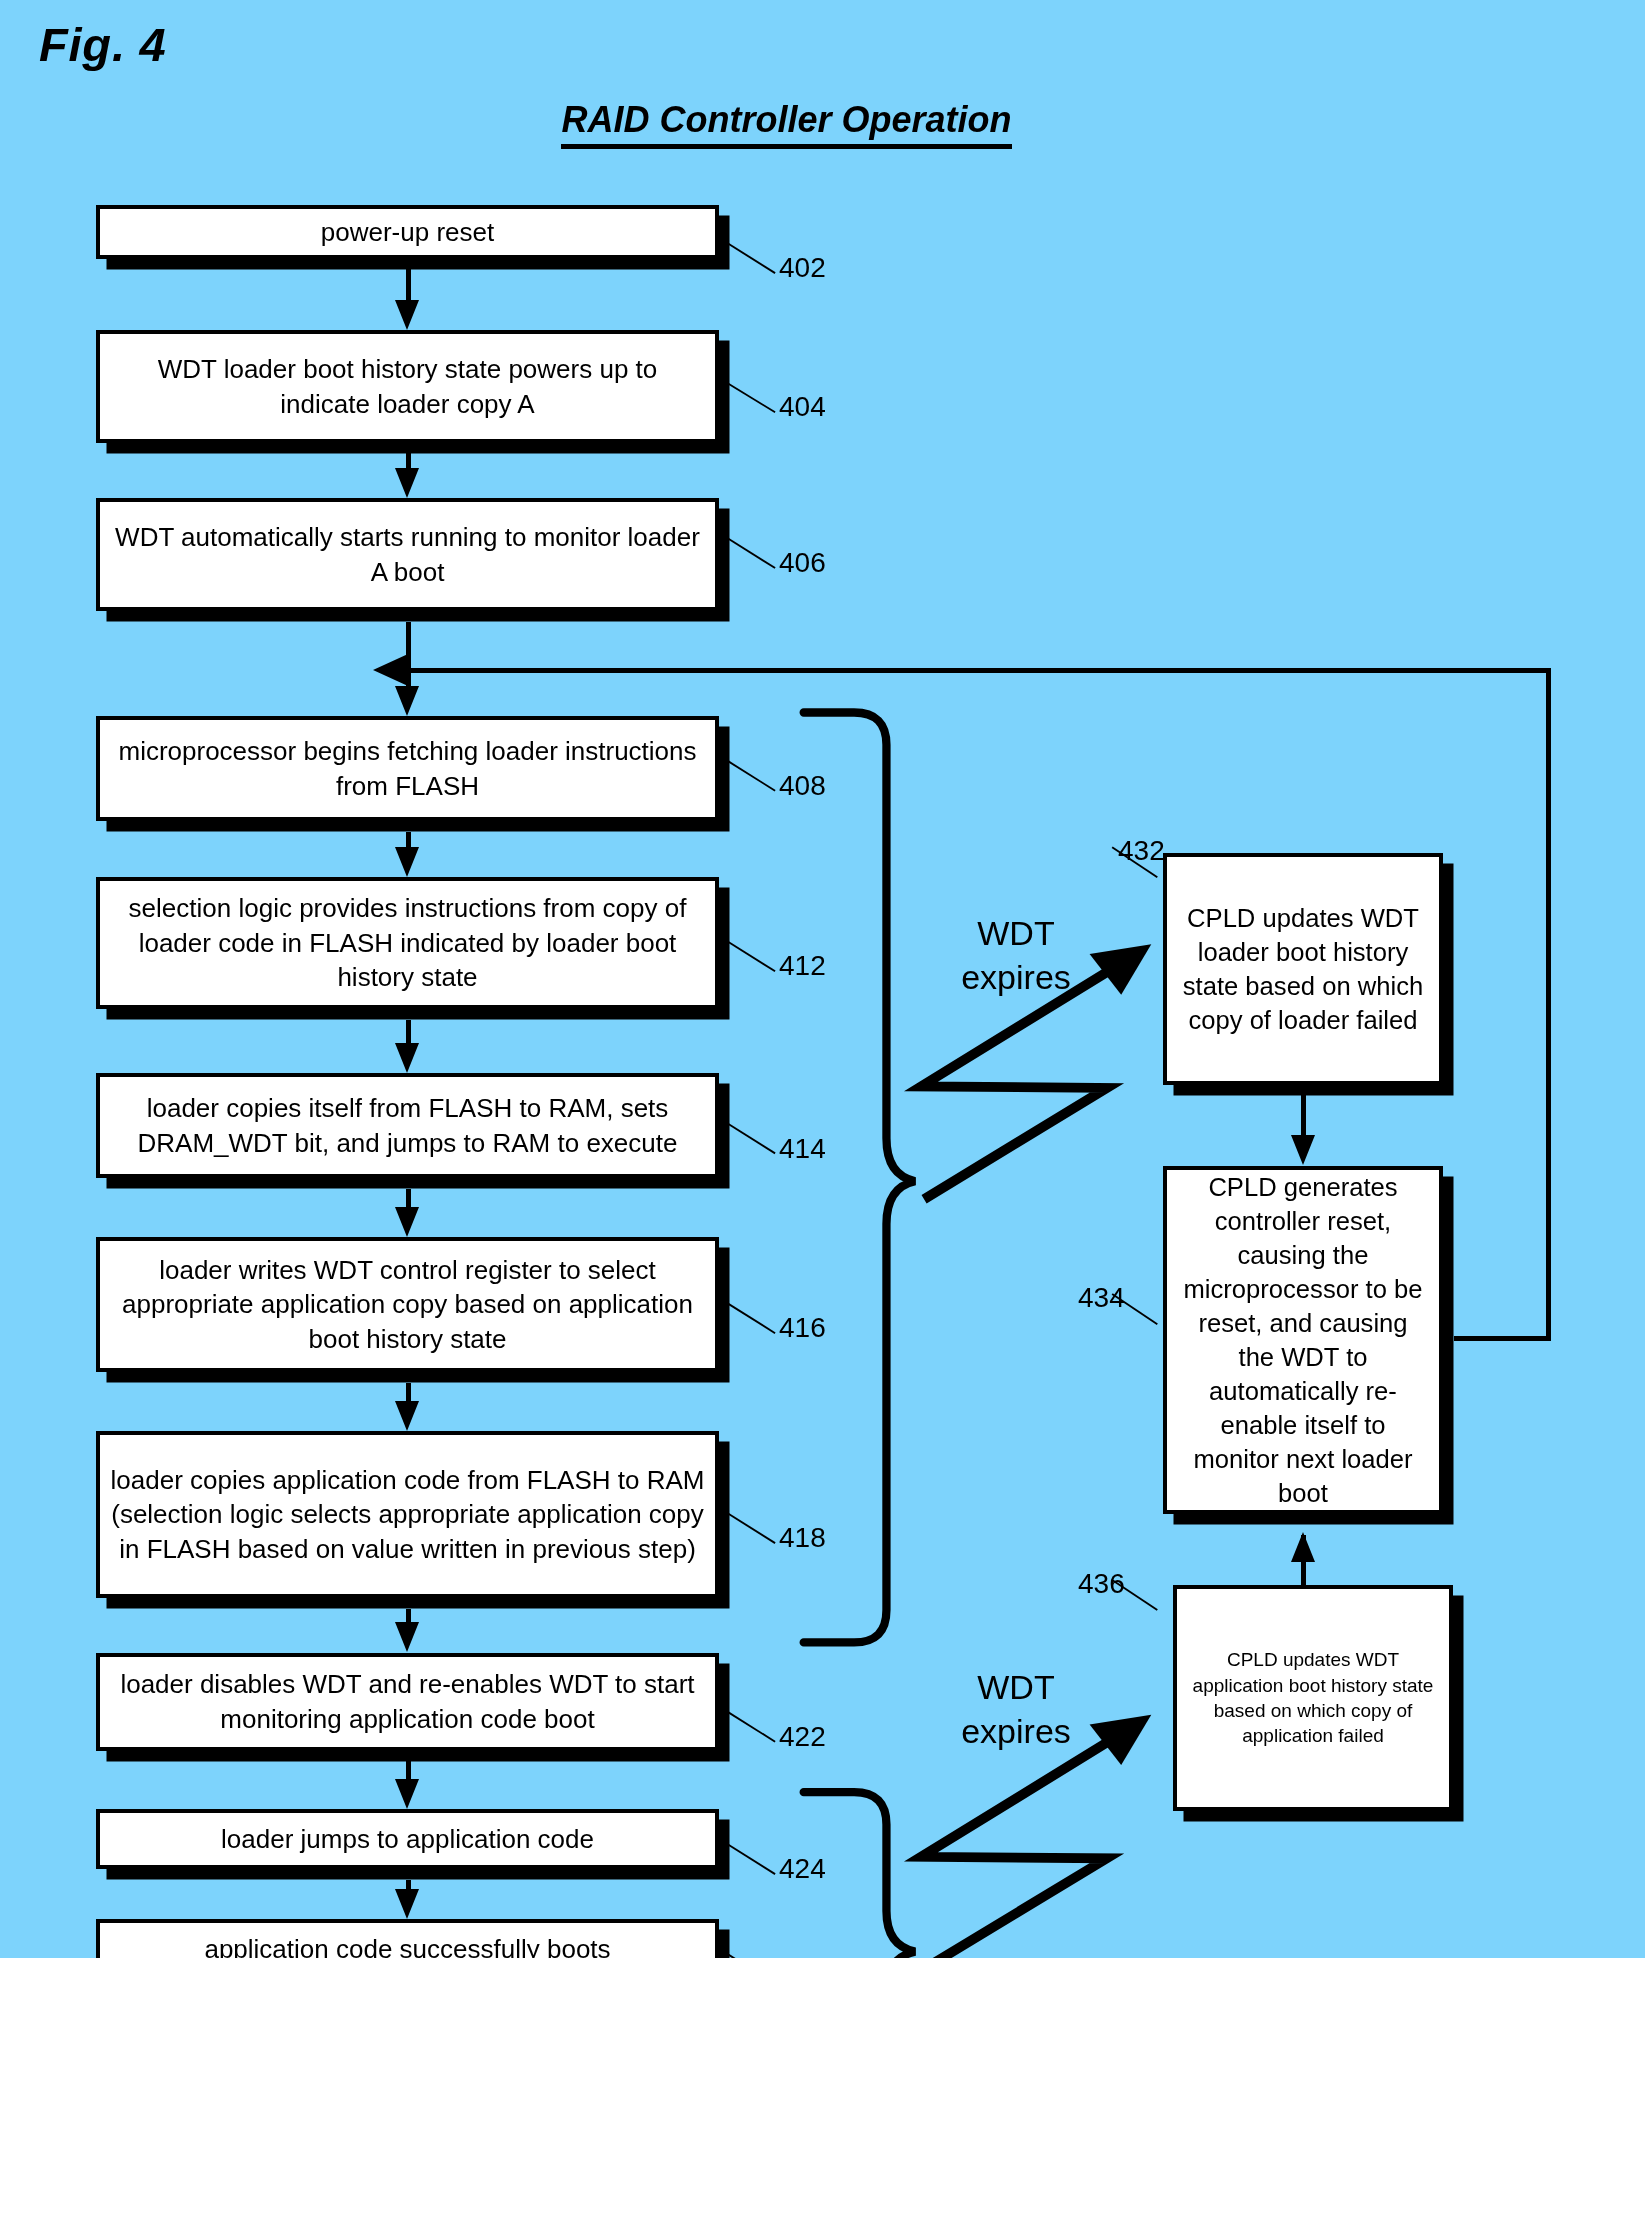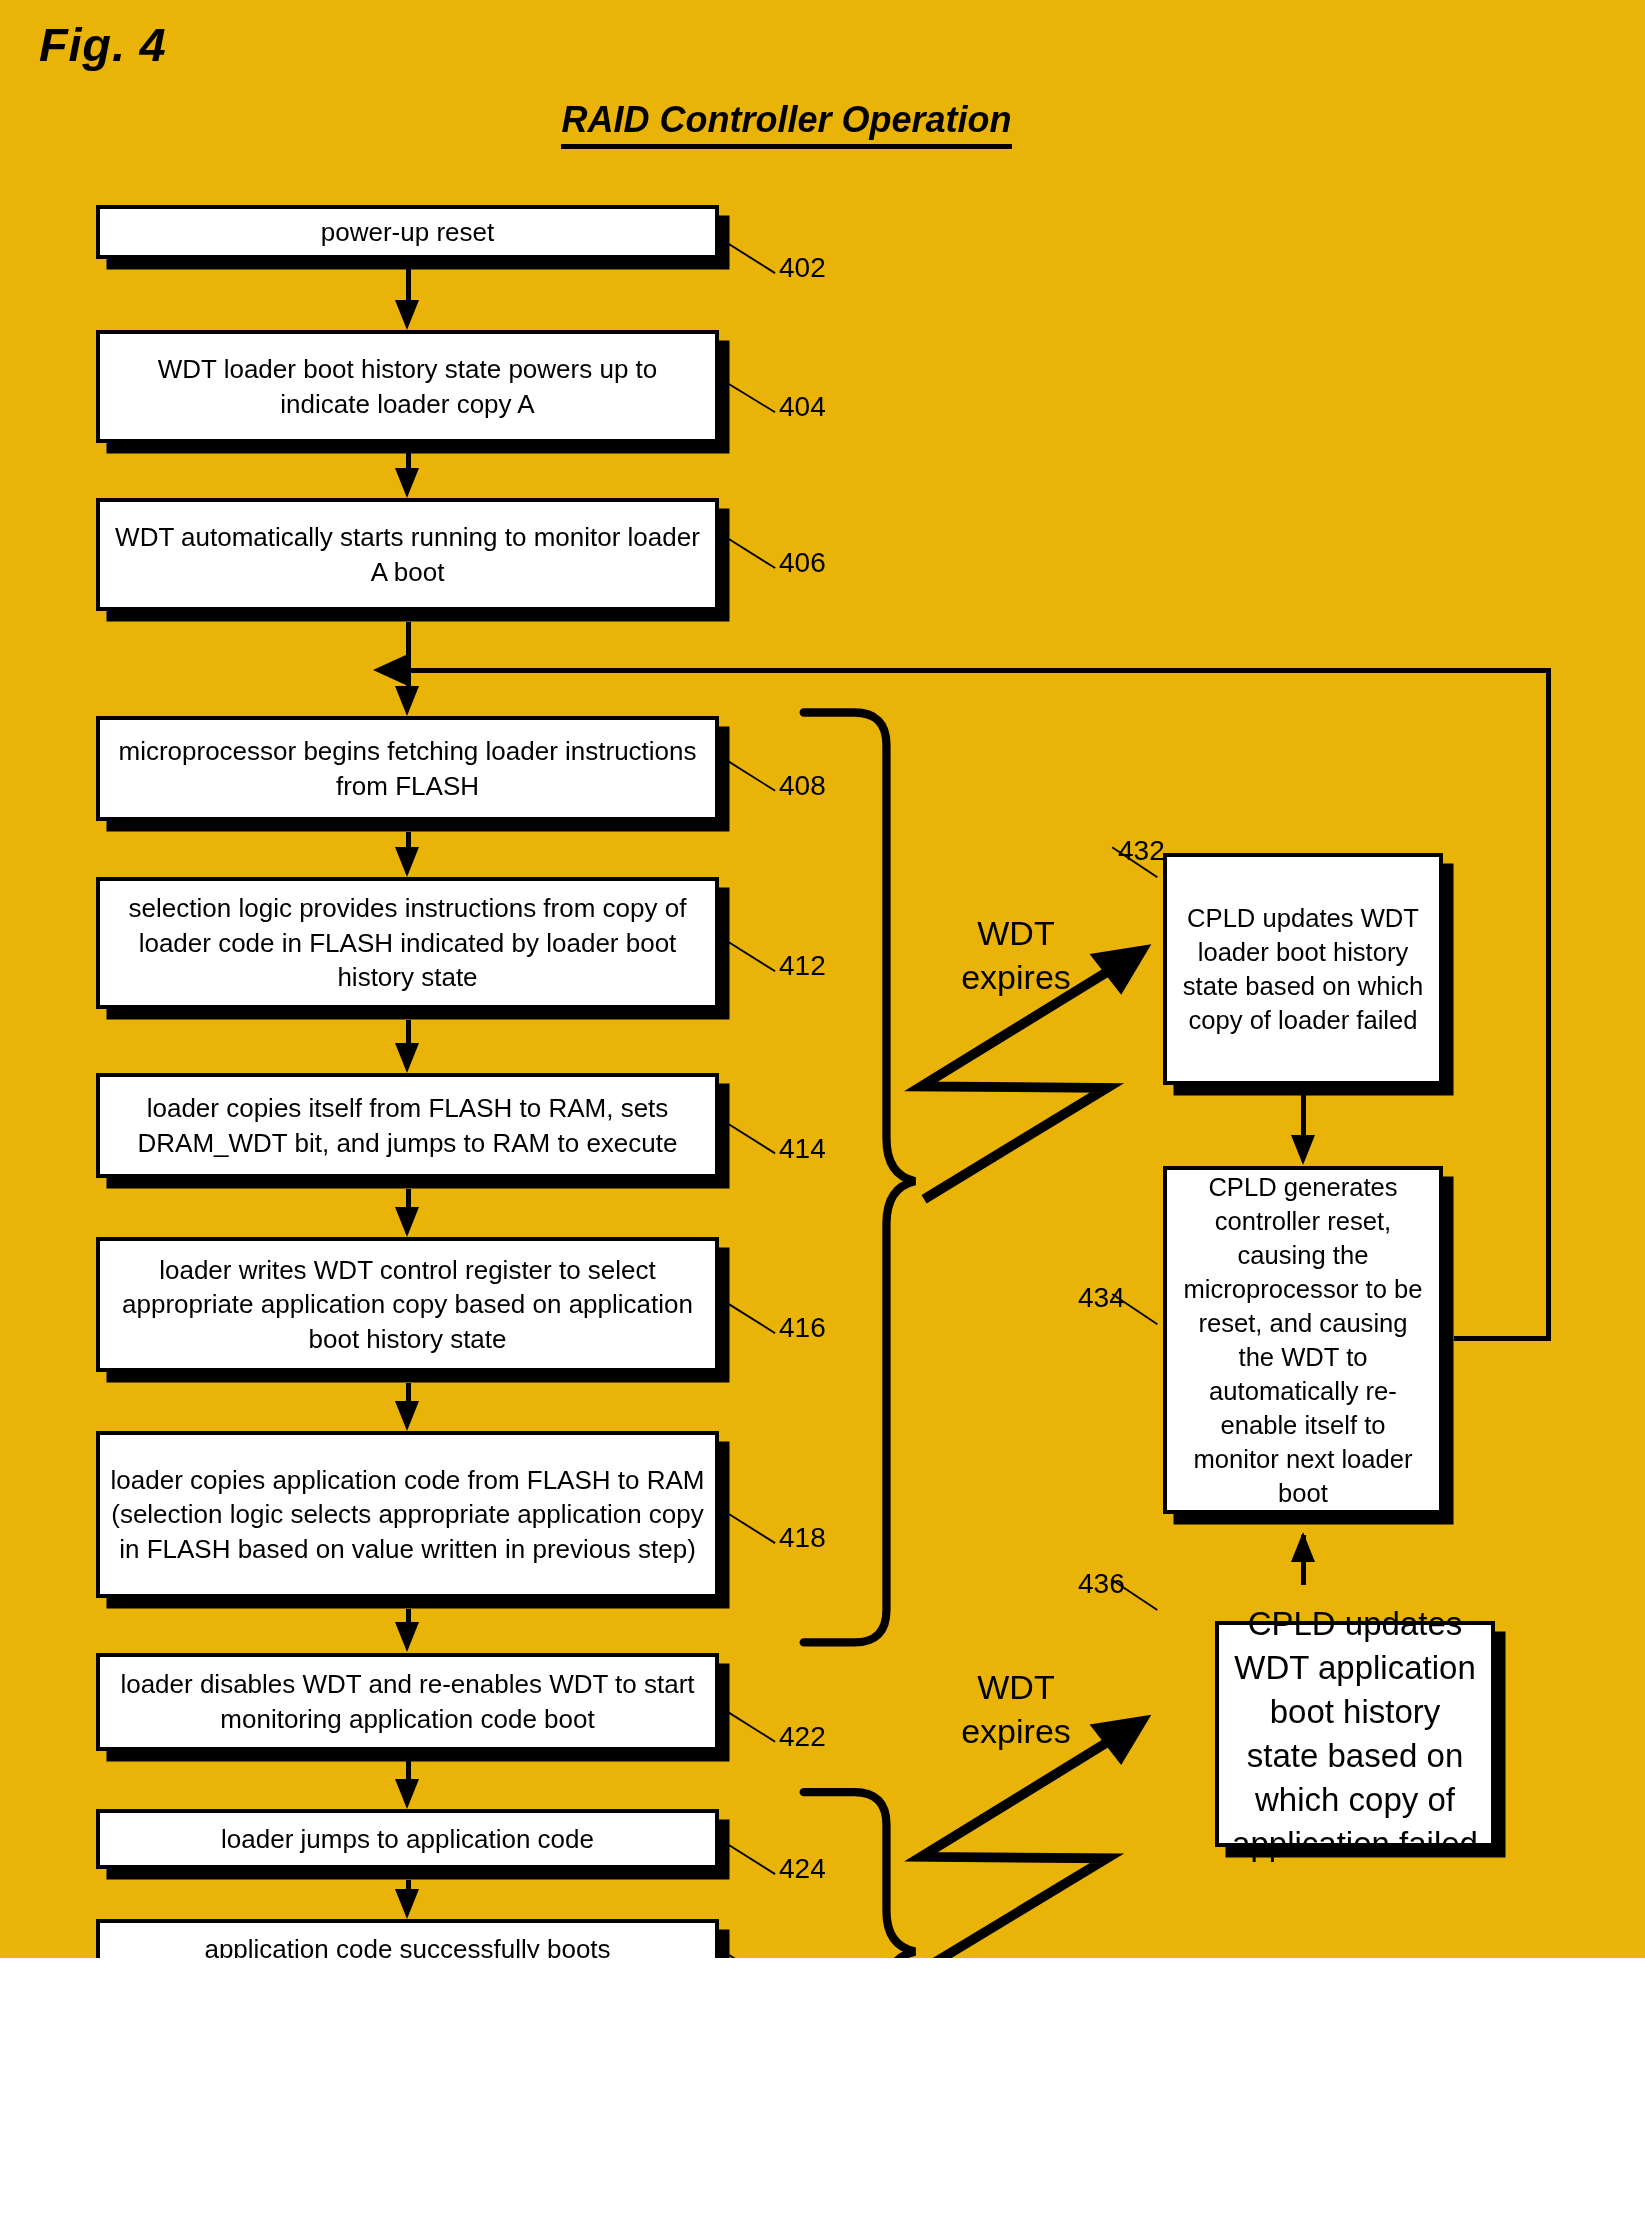--- a/index.html
+++ b/index.html
@@ -9,21 +9,21 @@
     background: #ffffff;
   }
   body {
     font-family: "Liberation Sans", sans-serif;
     color: #000000;
   }
   #page {
     position: relative;
     width: 1645px;
     height: 1958px;
-    background: #eab308;
+    background: #7dd3fc;
     overflow: hidden;
   }
 
   
   .fig-label {
     position: absolute;
     left: 39px;
     top: 16.6px;
     font-style: italic;
     font-weight: bold;
@@ -238,21 +238,21 @@
   </div>
 
   <div class="node" style="left:1163px; top:853px; width:280px; height:232px; font-size:25.6px;">
     <span class="label">CPLD updates WDT loader boot history state based on which copy of loader failed</span>
   </div>
 
   <div class="node" style="left:1163px; top:1166px; width:280px; height:348px; font-size:25.6px;">
     <span class="label">CPLD generates controller reset, causing the microprocessor to be reset, and causing the WDT to automatically re-enable itself to monitor next loader boot</span>
   </div>
 
-  <div class="node" style="left:1215px; top:1585px; width:280px; height:226px; font-size:33px;margin-top:36px;">
+  <div class="node" style="left:1173px; top:1585px; width:280px; height:226px; font-size:19px;">
     <span class="label">CPLD updates WDT application boot history state based on which copy of application failed</span>
   </div>
 
   <div class="ref" style="left:779px; top:252px;">402</div>
   <div class="ref" style="left:779px; top:391px;">404</div>
   <div class="ref" style="left:779px; top:547px;">406</div>
   <div class="ref" style="left:779px; top:770px;">408</div>
   <div class="ref" style="left:779px; top:950px;">412</div>
   <div class="ref" style="left:779px; top:1133px;">414</div>
   <div class="ref" style="left:779px; top:1312px;">416</div>

